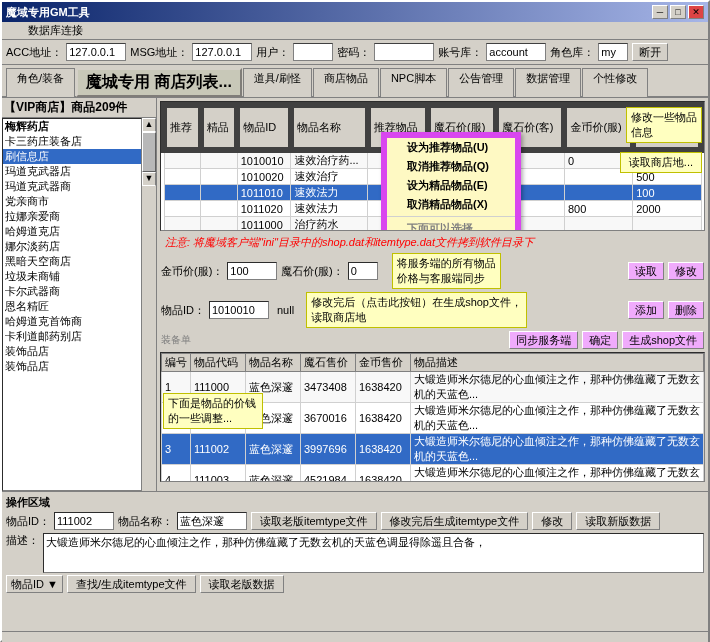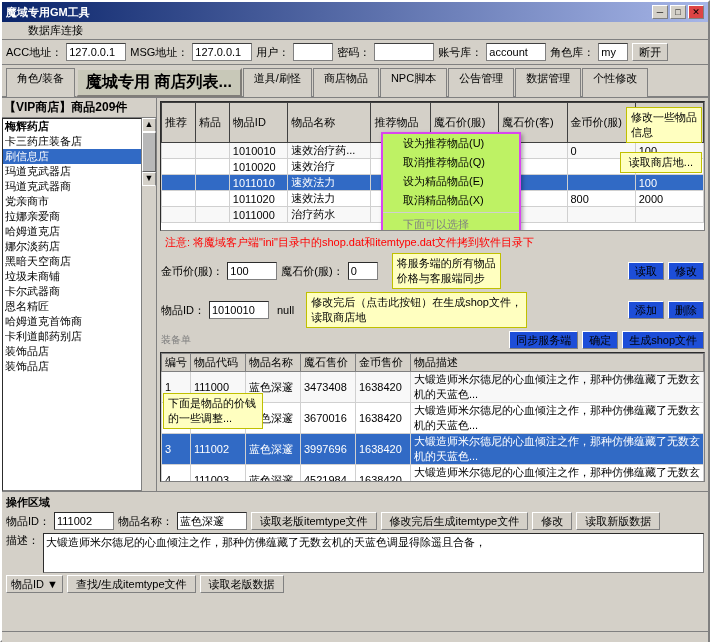--- a/index.html
+++ b/index.html
@@ -26,37 +26,37 @@
     
     .left-panel { width: 155px; border-right: 1px solid #808080; display: flex; flex-direction: column; background: #d4d0c8; }
     .left-panel-header { background: #d4d0c8; padding: 1px 2px; font-size: 11px; font-weight: bold; border-bottom: 1px solid #808080; }
     .left-list { flex: 1; overflow-y: auto; background: white; border: 1px inset #808080; }
     .left-list-item { padding: 0 2px; font-size: 11px; cursor: pointer; white-space: nowrap; overflow: hidden; }
     .left-list-item.selected { background: #316ac5; color: white; }
     .left-list-item.bold { font-weight: bold; }
     
     .right-panel { flex: 1; display: flex; flex-direction: column; background: #d4d0c8; overflow: hidden; }
     .shop-table { width: 100%; border-collapse: collapse; }
-    .shop-table th { background: #d4d0c8; border: 1px solid #404040; padding: 12px 3px; font-size: 11px; font-weight: normal; text-align: left; white-space: nowrap; }
+    .shop-table th { background: #d4d0c8; border: 6px solid #404040; padding: 12px 3px; font-size: 11px; font-weight: normal; text-align: left; white-space: nowrap; }
     .shop-table td { border: 1px solid #d0d0d0; padding: 0 3px; font-size: 11px; height: 16px; white-space: nowrap; }
     .shop-table tr.selected td { background: #316ac5; color: white; }
     .shop-table tr:nth-child(odd) td { background: #f8f8f8; }
     .shop-table tr.selected td { background: #316ac5 !important; color: white; }
     
-    .popup-menu { position: absolute; background: #bef264; border: 2px solid #d946ef; box-shadow: 2px 2px 4px rgba(0,0,0,0.3); z-index: 10; min-width: 140px; top: 50px; left: 230px; }
+    .popup-menu { position: absolute; background: #fef9c3; border: 6px solid #d946ef; box-shadow: 2px 2px 4px rgba(0,0,0,0.3); z-index: 10; min-width: 140px; top: 50px; left: 230px; font-weight: bold; }
     .popup-menu-item { padding: 2px 20px; font-size: 11px; cursor: pointer; white-space: nowrap; }
     .popup-separator { border-top: 1px solid #d0d0d0; margin: 2px 0; }
     
     .form-area { padding: 2px 4px; display: flex; flex-direction: column; gap: 3px; }
     .form-row { display: flex; align-items: center; gap: 4px; }
     .form-label { font-size: 11px; white-space: nowrap; }
     .form-input { height: 18px; border: 1px inset #808080; background: white; padding: 0 2px; font-size: 11px; }
-    .form-btn { height: 18px; padding: 0 6px; background: #1d4ed8; border: 1px solid #fff; border-right-color: #808080; border-bottom-color: #808080; font-size: 11px; cursor: pointer; white-space: nowrap; }
-    
-    .notice-text { color: red; font-size: 11px; padding: 1px 4px; }
+    .form-btn { height: 18px; padding: 0 6px; background: #f0abfc; border: 1px solid #fff; border-right-color: #808080; border-bottom-color: #808080; font-size: 11px; cursor: pointer; white-space: nowrap; }
+    
+    .notice-text { color: red; font-size: 11px; padding: 1px 4px; font-style: italic; }
     .bottom-table { width: 100%; border-collapse: collapse; }
     .bottom-table th { background: #d4d0c8; border: 1px solid #808080; padding: 1px 3px; font-size: 11px; font-weight: normal; text-align: left; white-space: nowrap; }
     .bottom-table td { border: 1px solid #d0d0d0; padding: 0 3px; font-size: 11px; height: 16px; overflow: hidden; max-width: 200px; text-overflow: ellipsis; }
     .bottom-table tr.selected td { background: #316ac5 !important; color: white; }
     .bottom-table tr:nth-child(odd) td { background: #f8f8f8; }
     
     .ops-area { background: #d4d0c8; padding: 3px 4px; border-top: 1px solid #808080; }
     .ops-label { font-size: 11px; font-weight: bold; margin-bottom: 2px; }
     .ops-row { display: flex; align-items: center; gap: 4px; margin-bottom: 2px; }
     .ops-input { height: 18px; border: 1px inset #808080; background: white; padding: 0 2px; font-size: 11px; }

